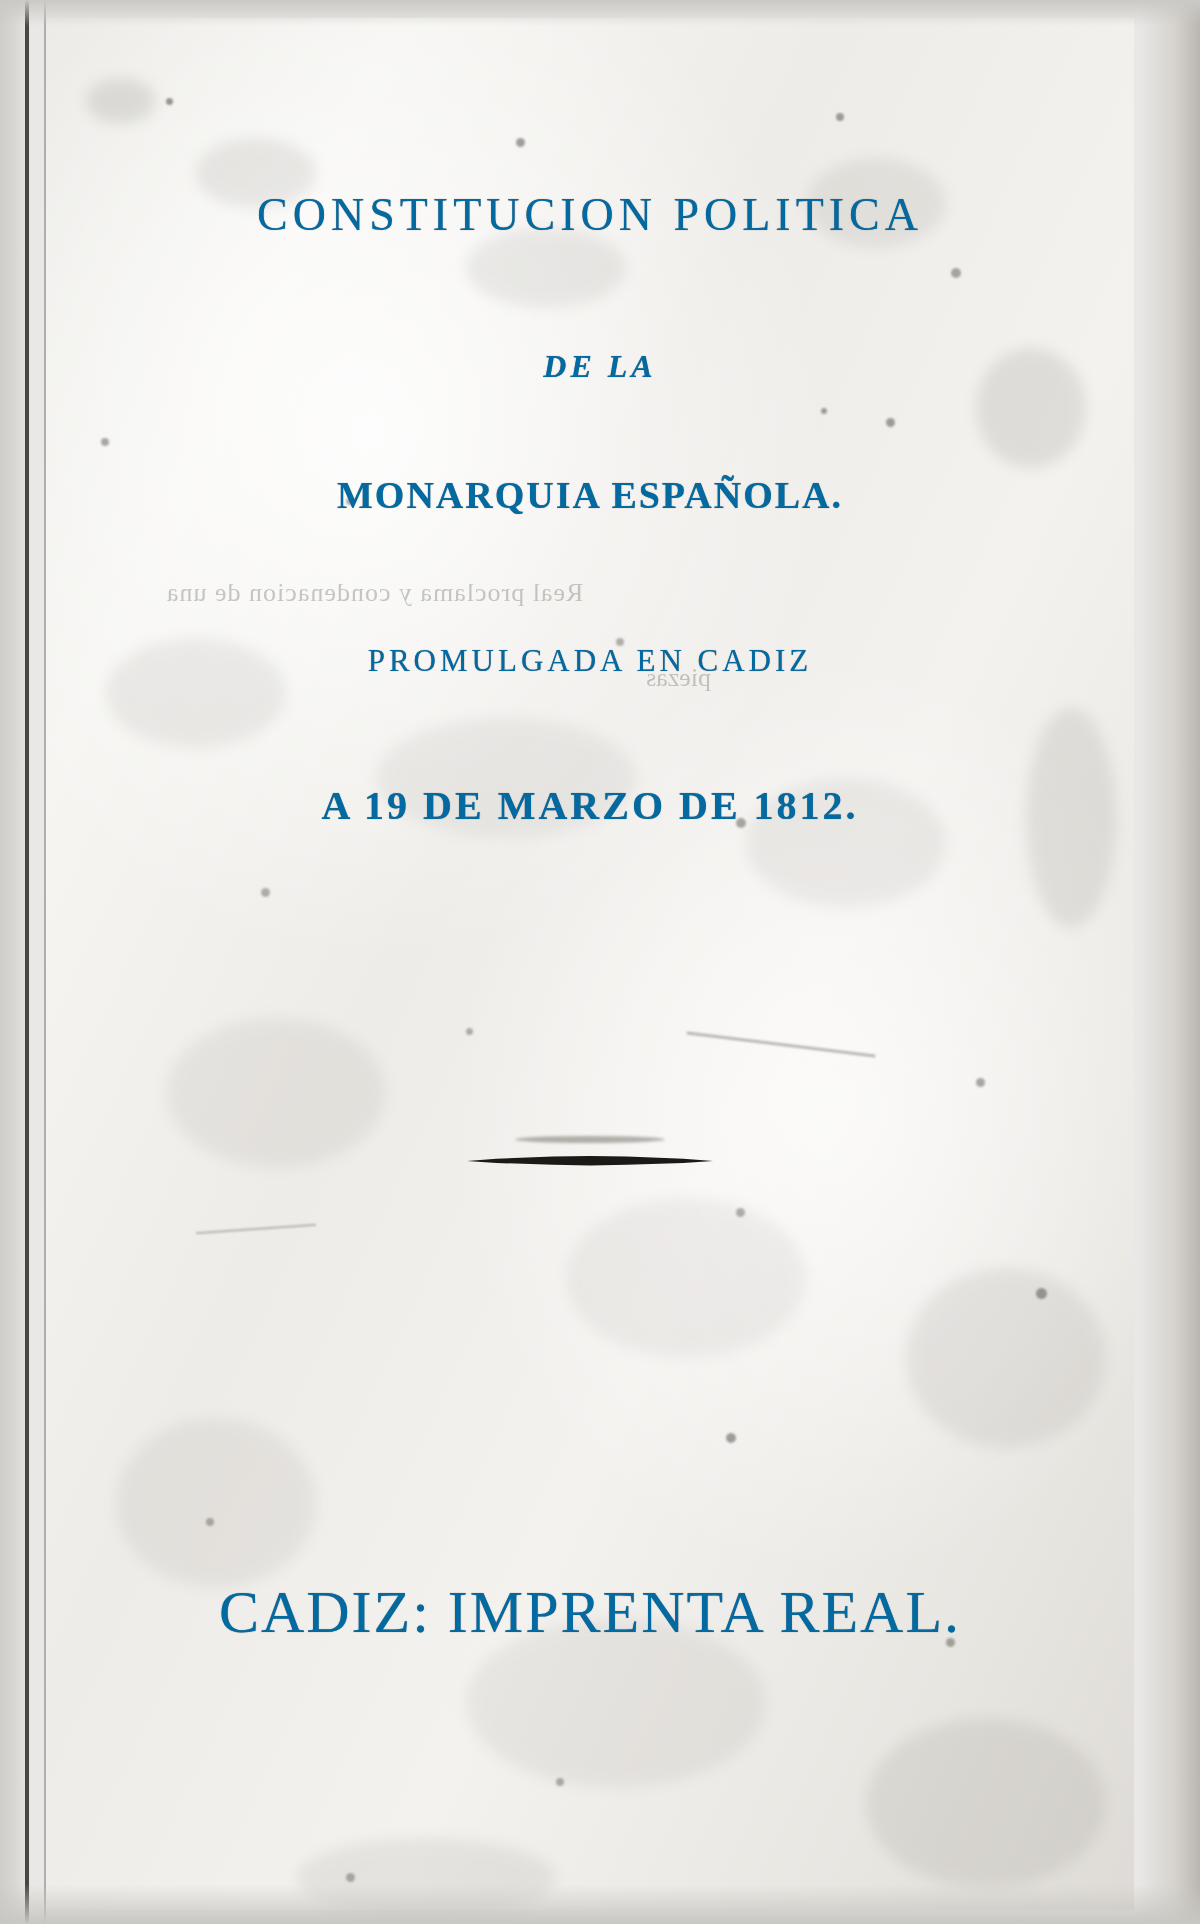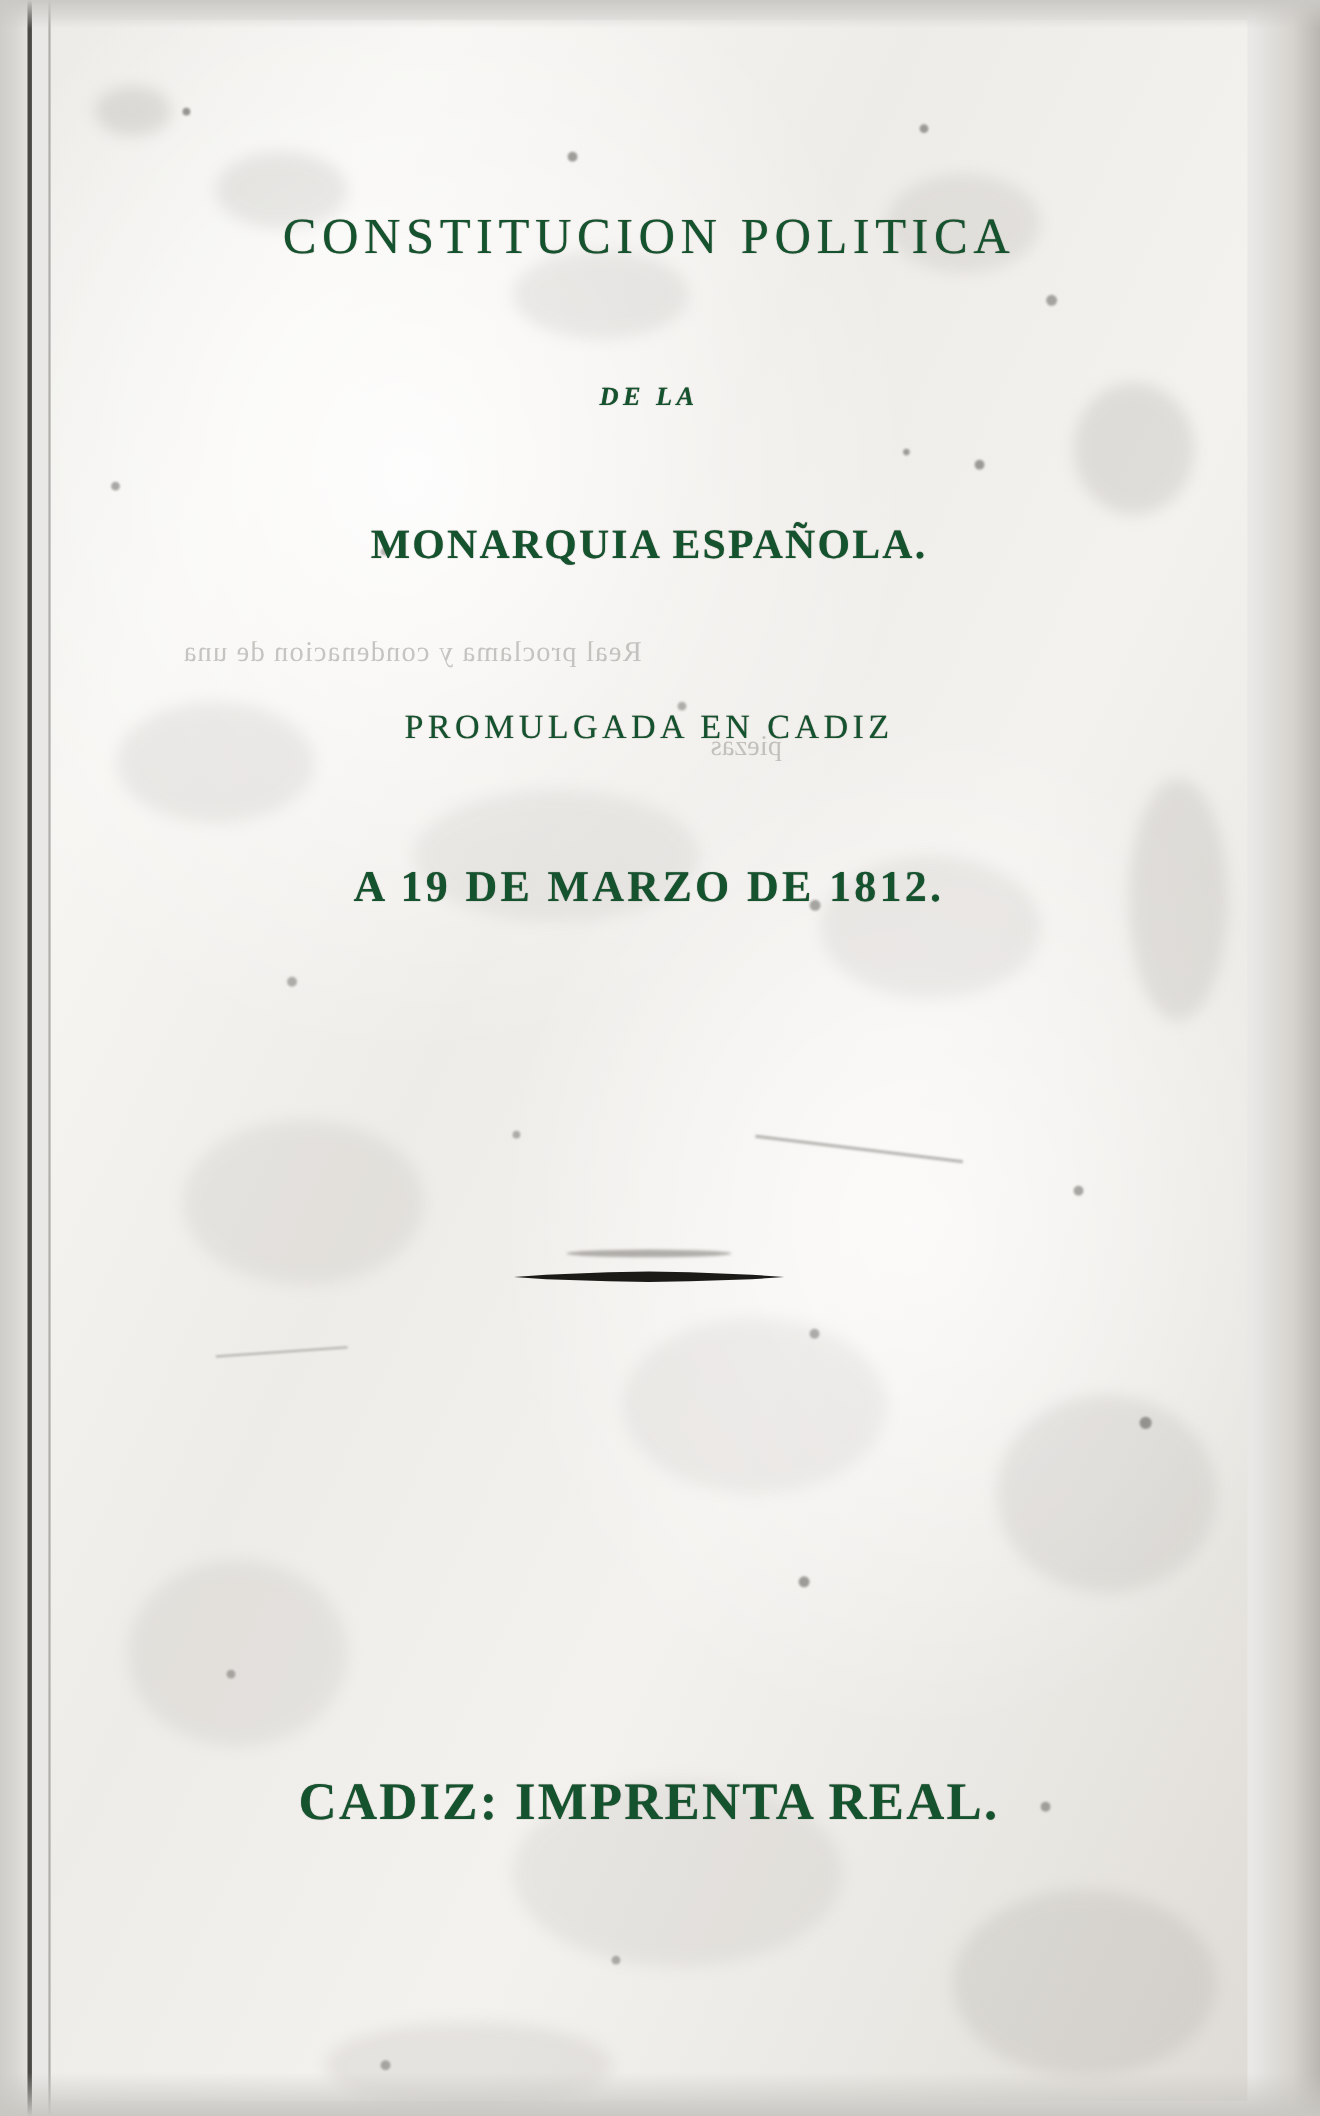--- a/index.html
+++ b/index.html
@@ -124,61 +124,62 @@
     position: absolute;
     left: 46px;
     top: 18px;
     width: 1088px;
     height: 1892px;
   }
   .line {
     position: absolute;
     width: 100%;
     text-align: center;
-    color: #14532d;
+    color: #0369a1;
     font-family: "Liberation Serif", serif;
     text-shadow: 0 0 1px rgba(30,28,25,0.55);
   }
 
   .title-main {
     top: 170px;
     font-size: 46px;
     letter-spacing: 5px;
     font-weight: 400;
   }
   .title-de-la {
     top: 330px;
-    font-size: 24px;
+    font-size: 32px;
     letter-spacing: 4px;
     font-style: italic;
     font-weight: 700;
+    padding-left: 10px;
   }
   .title-monarquia {
     top: 455px;
     font-size: 38px;
     letter-spacing: 2px;
     font-weight: 700;
   }
   .subtitle-promulgada {
     top: 625px;
     font-size: 31px;
     letter-spacing: 4px;
     font-weight: 400;
   }
   .subtitle-fecha {
     top: 764px;
     font-size: 40px;
     letter-spacing: 3px;
     font-weight: 700;
   }
   .imprint {
-    top: 1593px;
-    font-size: 48px;
+    top: 1560px;
+    font-size: 60px;
     letter-spacing: 2px;
-    font-weight: 700;
+    font-weight: 400;
   }
 
   
   .ornament {
     position: absolute;
     top: 1135px;
     left: 50%;
     transform: translateX(-50%);
     width: 246px;
     height: 16px;

